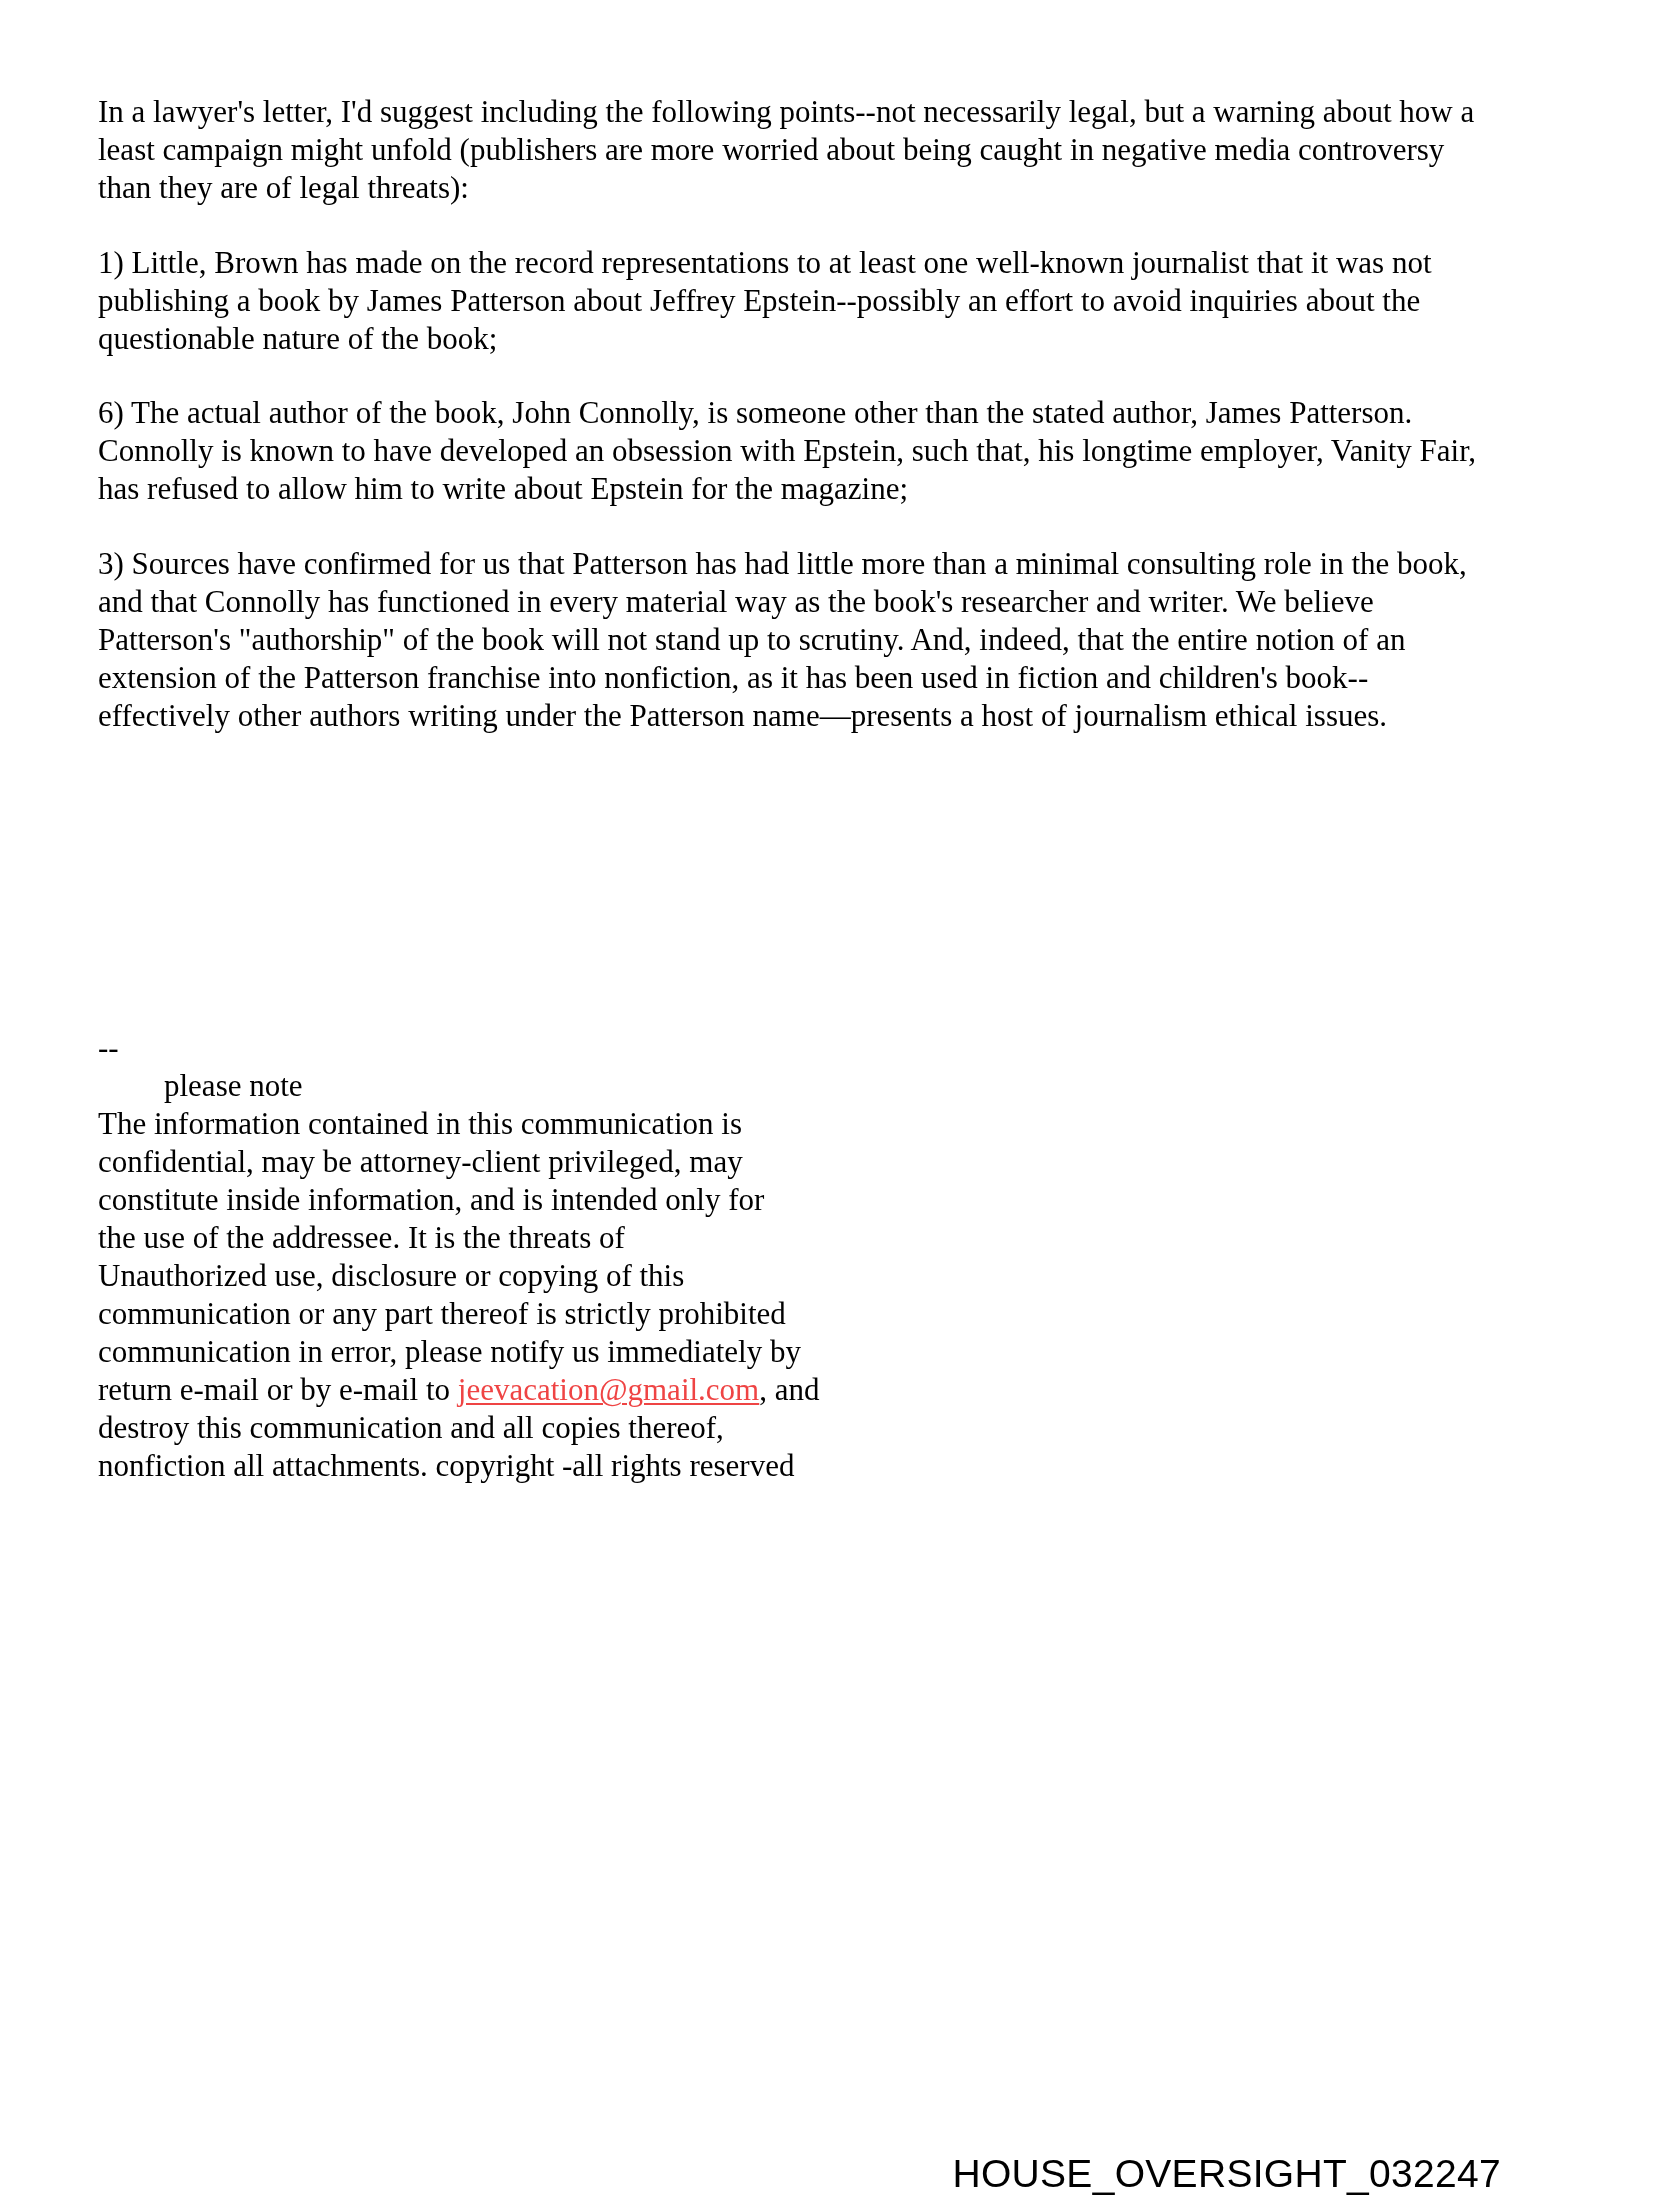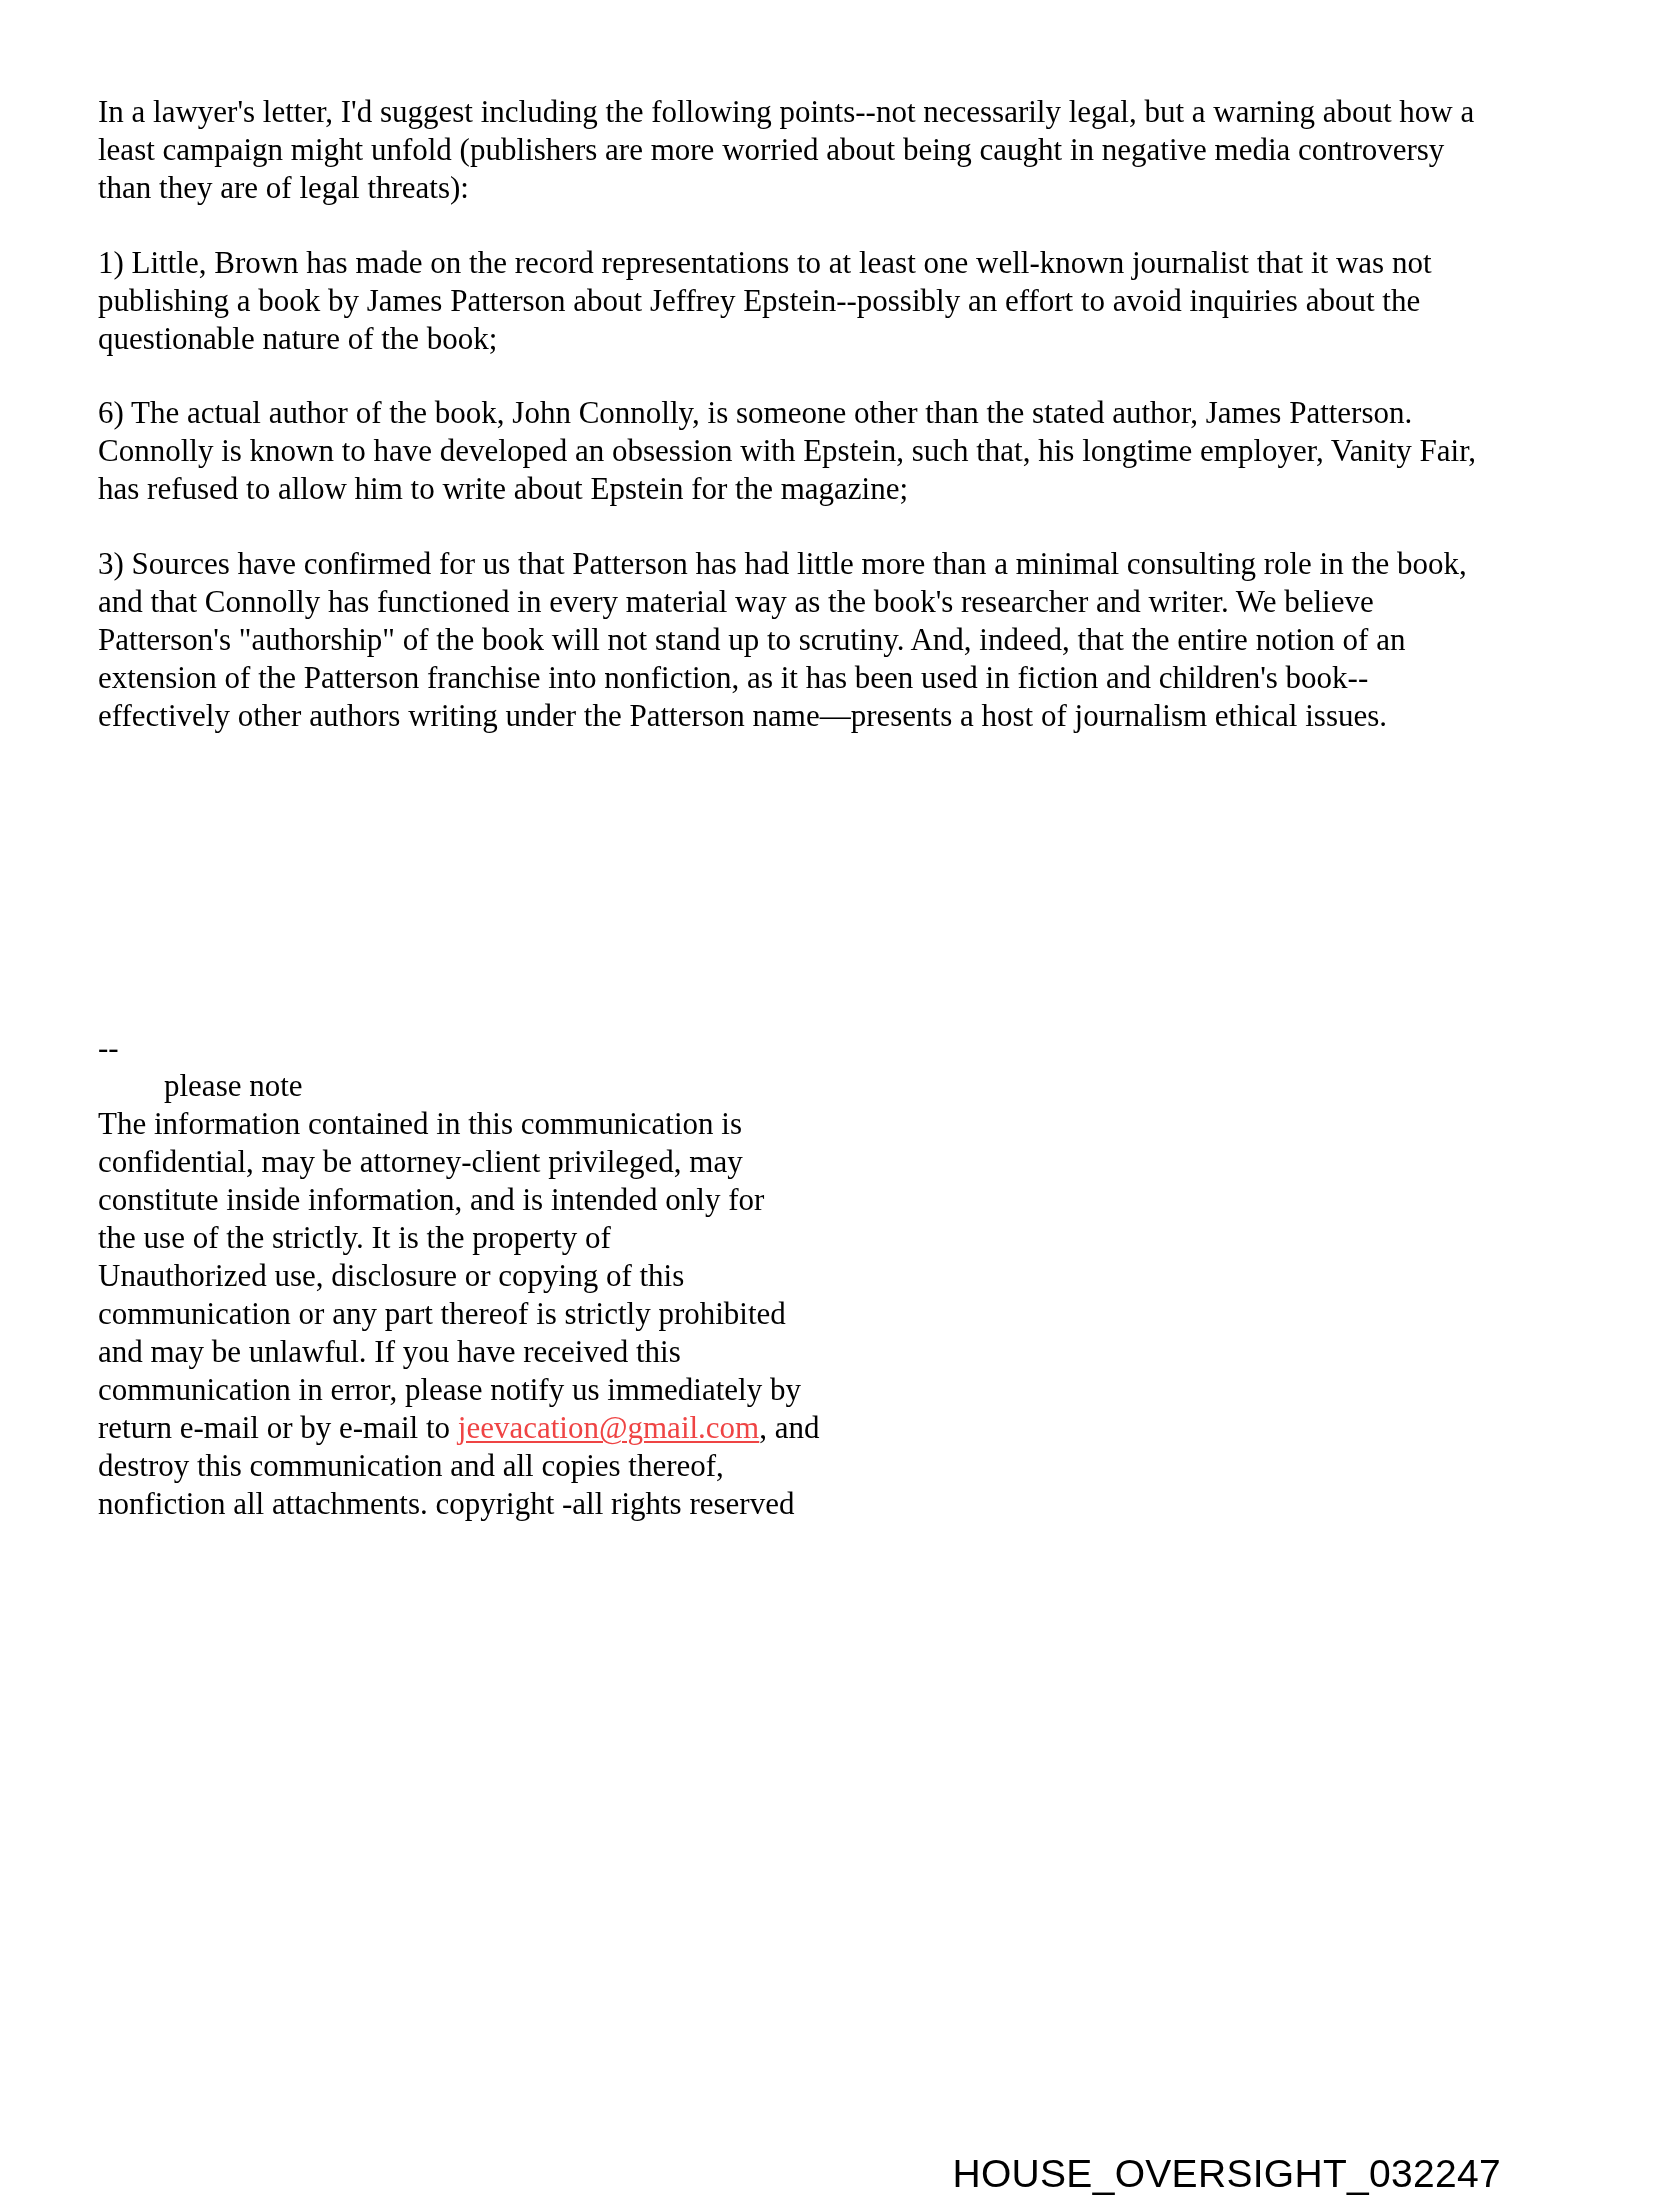--- a/index.html
+++ b/index.html
@@ -88,24 +88,23 @@
     <span class="line">extension of the Patterson franchise into nonfiction, as it has been used in fiction and children's book--</span>
     <span class="line">effectively other authors writing under the Patterson name—presents a host of journalism ethical issues.</span>
   </div>
 
   <div class="body-text" id="signature">
     <span class="sig-dash">--</span>
     <span class="sig-note">please note</span>
     <span class="line">The information contained in this communication is</span>
     <span class="line">confidential, may be attorney-client privileged, may</span>
     <span class="line">constitute inside information, and is intended only for</span>
-    <span class="line">the use of the strictly. It is the property of</span>
+    <span class="line">the use of the addressee. It is the threats of</span>
     <span class="line">Unauthorized use, disclosure or copying of this</span>
     <span class="line">communication or any part thereof is strictly prohibited</span>
-    <span class="line">and may be unlawful. If you have received this</span>
     <span class="line">communication in error, please notify us immediately by</span>
     <span class="line"><span>return e-mail or by e-mail to </span><a class="link">jeevacation@gmail.com</a><span>, and</span></span>
     <span class="line">destroy this communication and all copies thereof,</span>
     <span class="line">nonfiction all attachments. copyright -all rights reserved</span>
   </div>
 
   <div class="footer-id">HOUSE_OVERSIGHT_032247</div>
 
 </div>
 

